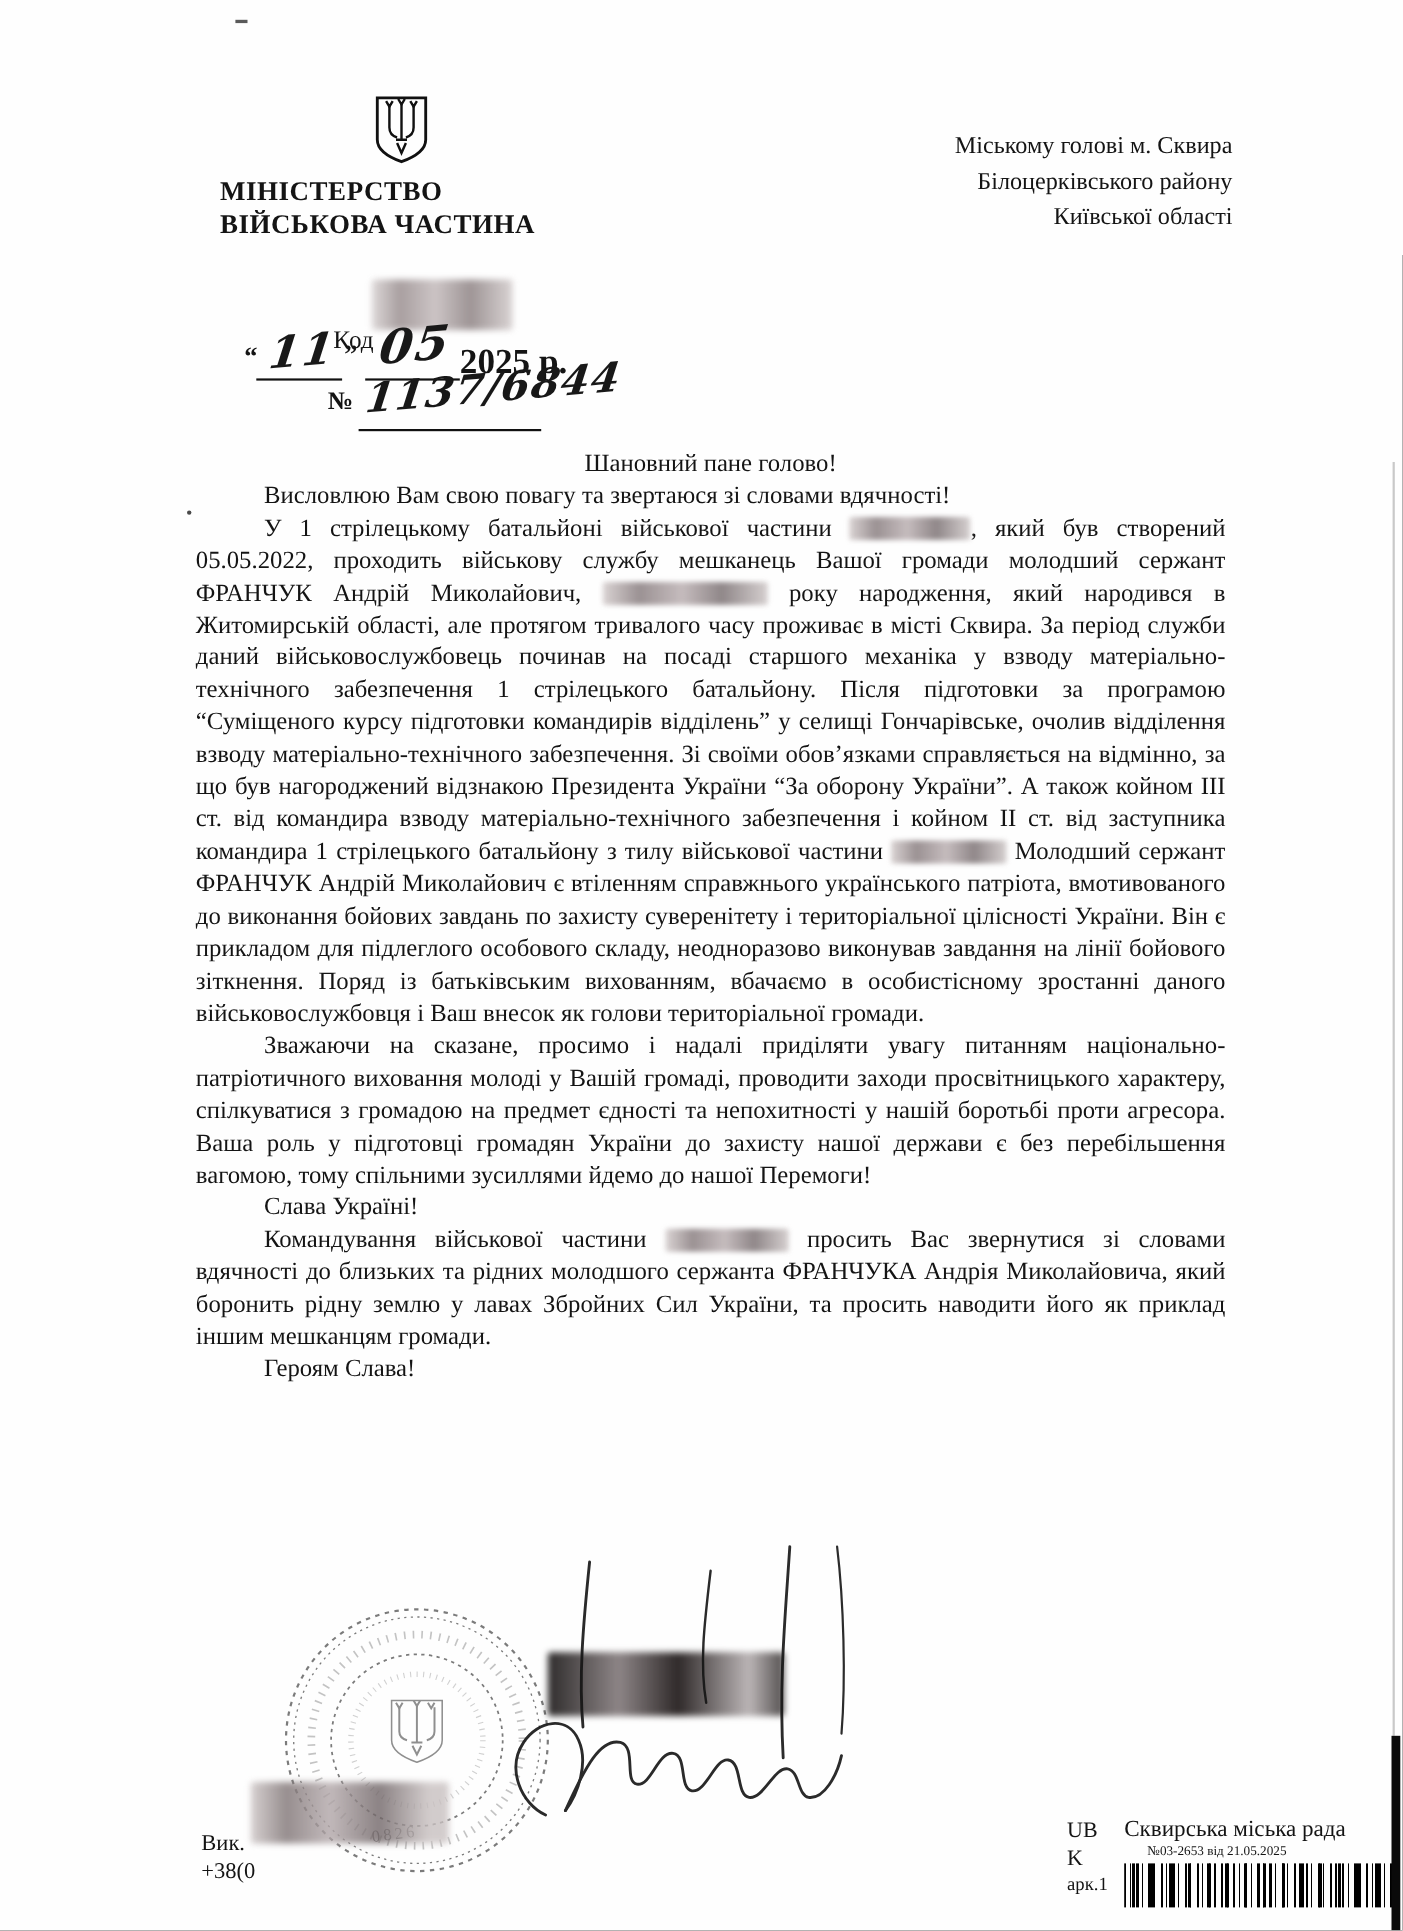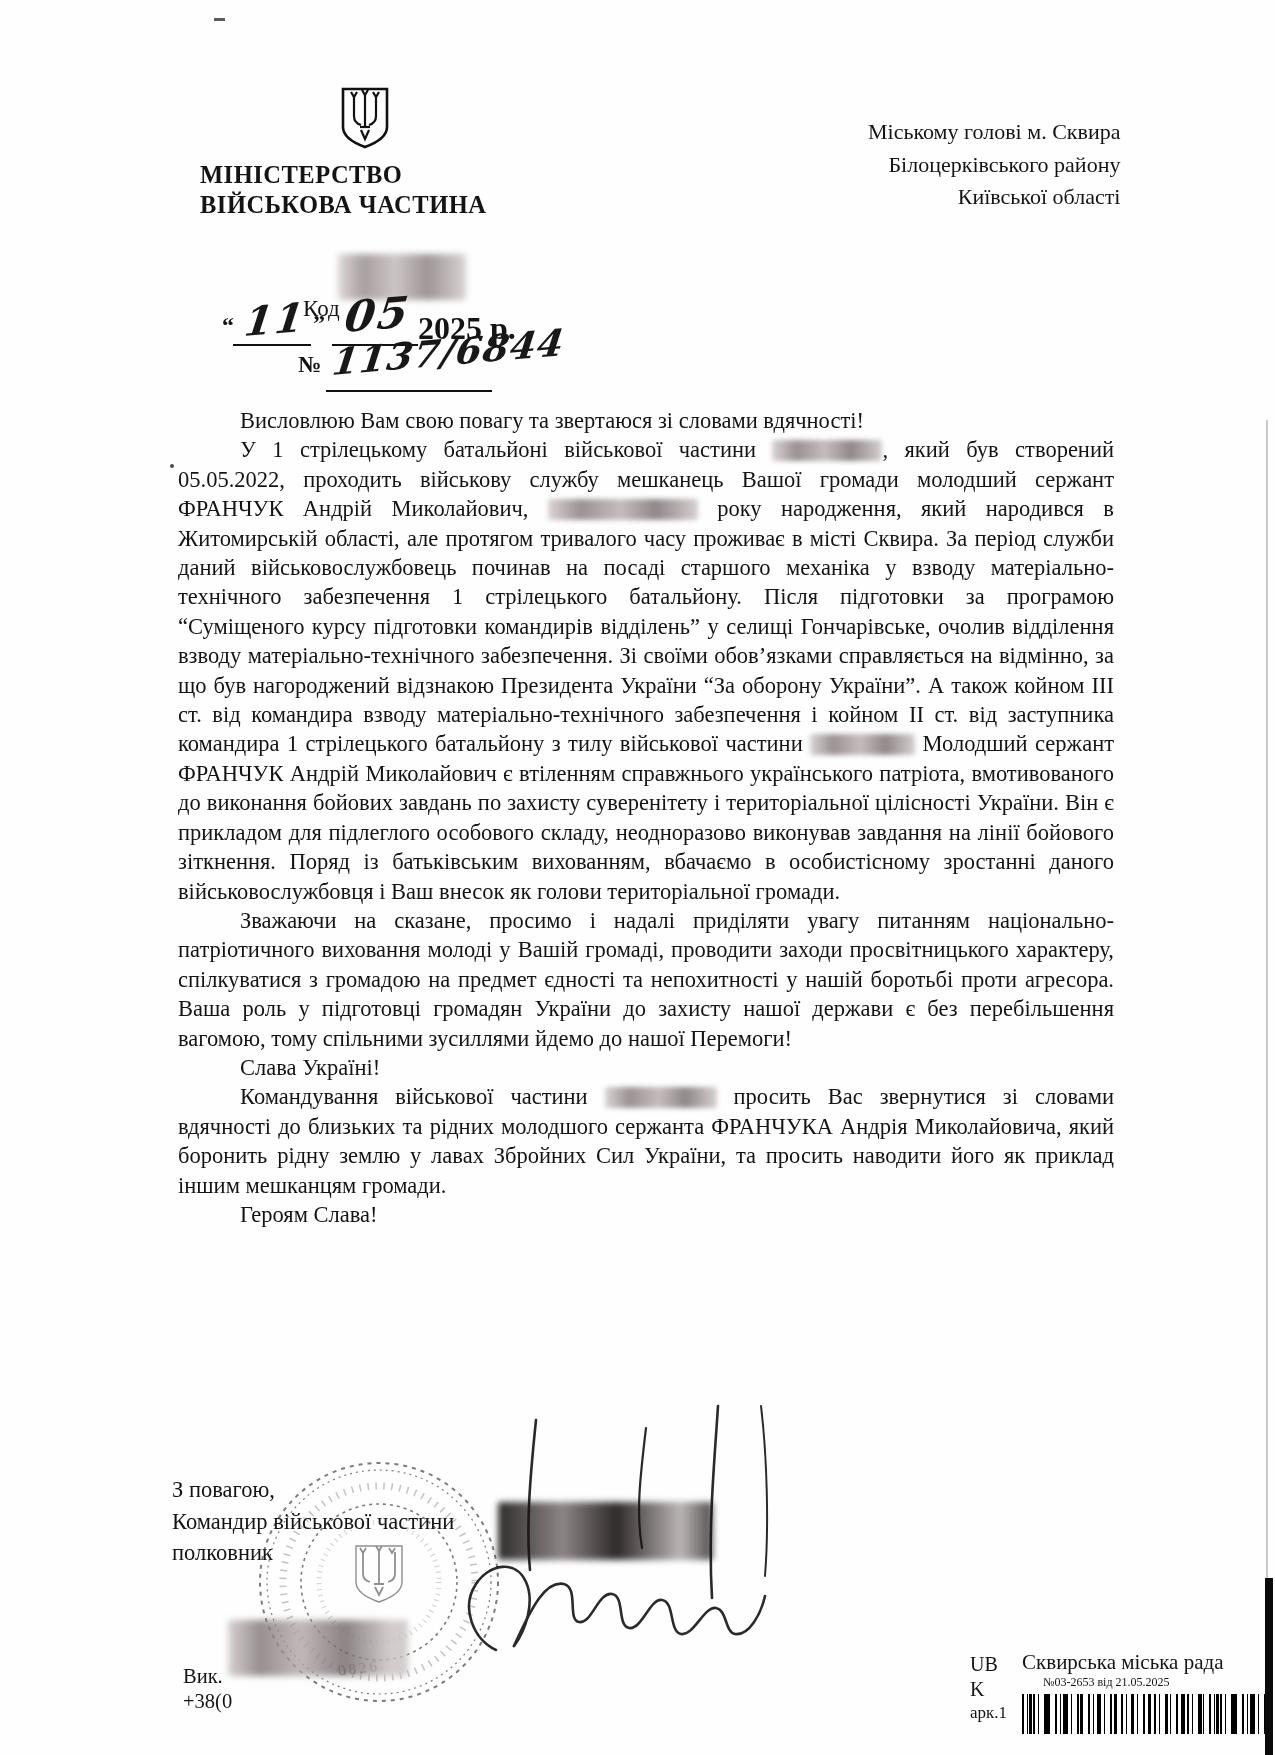--- a/index.html
+++ b/index.html
@@ -103,34 +103,30 @@
   <span class="q" style="left:313px;top:310px;">”</span>
   <div class="u-line" style="left:332px;top:344px;width:86px;"></div>
   <span class="hw" style="left:342px;top:292px;font-size:43px;">05</span>
   <span class="year">2025 р.</span>
 
   <span class="num-label">№</span>
   <div class="u-line" style="left:326px;top:390px;width:166px;"></div>
   <span class="hw" style="left:330px;top:340px;font-size:37px;letter-spacing:1px;">1137/6844</span>
 
   <div class="body-col">
+    <div class="salutation">Шановний пане голово!</div>
 
   <div class="para ind">Висловлюю Вам свою повагу та звертаюся зі словами вдячності!</div>
       <div class="para ind">У 1 стрілецькому батальйоні військової частини <span class="redact" style="width: 110px;"></span>, який був створений 05.05.2022, проходить військову службу мешканець Вашої громади молодший сержант ФРАНЧУК Андрій Миколайович, <span class="redact" style="width: 150px;"></span> року народження, який народився в Житомирській області, але протягом тривалого часу проживає в місті Сквира. За період служби даний військовослужбовець починав на посаді старшого механіка у взводу матеріально-технічного забезпечення 1 стрілецького батальйону. Після підготовки за програмою “Суміщеного курсу підготовки командирів відділень” у селищі Гончарівське, очолив відділення взводу матеріально-технічного забезпечення. Зі своїми обов’язками справляється на відмінно, за що був нагороджений відзнакою Президента України “За оборону України”. А також койном III ст. від командира взводу матеріально-технічного забезпечення і койном II ст. від заступника командира 1 стрілецького батальйону з тилу військової частини <span class="redact" style="width: 105px;"></span> Молодший сержант ФРАНЧУК Андрій Миколайович є втіленням справжнього українського патріота, вмотивованого до виконання бойових завдань по захисту суверенітету і територіальної цілісності України. Він є прикладом для підлеглого особового складу, неодноразово виконував завдання на лінії бойового зіткнення. Поряд із батьківським вихованням, вбачаємо в особистісному зростанні даного військовослужбовця і Ваш внесок як голови територіальної громади.</div>
       <div class="para ind">Зважаючи на сказане, просимо і надалі приділяти увагу питанням національно-патріотичного виховання молоді у Вашій громаді, проводити заходи просвітницького характеру, спілкуватися з громадою на предмет єдності та непохитності у нашій боротьбі проти агресора. Ваша роль у підготовці громадян України до захисту нашої держави є без перебільшення вагомою, тому спільними зусиллями йдемо до нашої Перемоги!</div>
       <div class="para ind">Слава Україні!</div>
       <div class="para ind">Командування військової частини <span class="redact" style="width: 112px;"></span> просить Вас звернутися зі словами вдячності до близьких та рідних молодшого сержанта ФРАНЧУКА Андрія Миколайовича, який боронить рідну землю у лавах Збройних Сил України, та просить наводити його як приклад іншим мешканцям громади.</div>
       <div class="para ind">Героям Слава!</div>
     </div>
 
-  <div class="sig-block">
-    <div>З повагою,</div>
-    <div>Командир військової частини</div>
-    <div>полковник</div>
-  </div>
 
   <svg class="stamp" width="252" height="252" viewBox="0 0 252 252">
     <g fill="none" stroke="#2c2c2c">
       <circle cx="126" cy="126" r="119" stroke-width="2" stroke-dasharray="4 5"></circle>
       <circle cx="126" cy="126" r="112" stroke-width="1.2" stroke-dasharray="2 4"></circle>
       <circle cx="126" cy="126" r="78" stroke-width="1.6" stroke-dasharray="3 4"></circle>
       <circle cx="126" cy="126" r="96" stroke-width="7" stroke-dasharray="1.5 6.5" opacity=".45"></circle>
       <g stroke-width="1.8" opacity=".85">
         <path d="M110 96 V118 q0 6 7 8"></path>
         <path d="M142 96 V118 q0 6 -7 8"></path>

